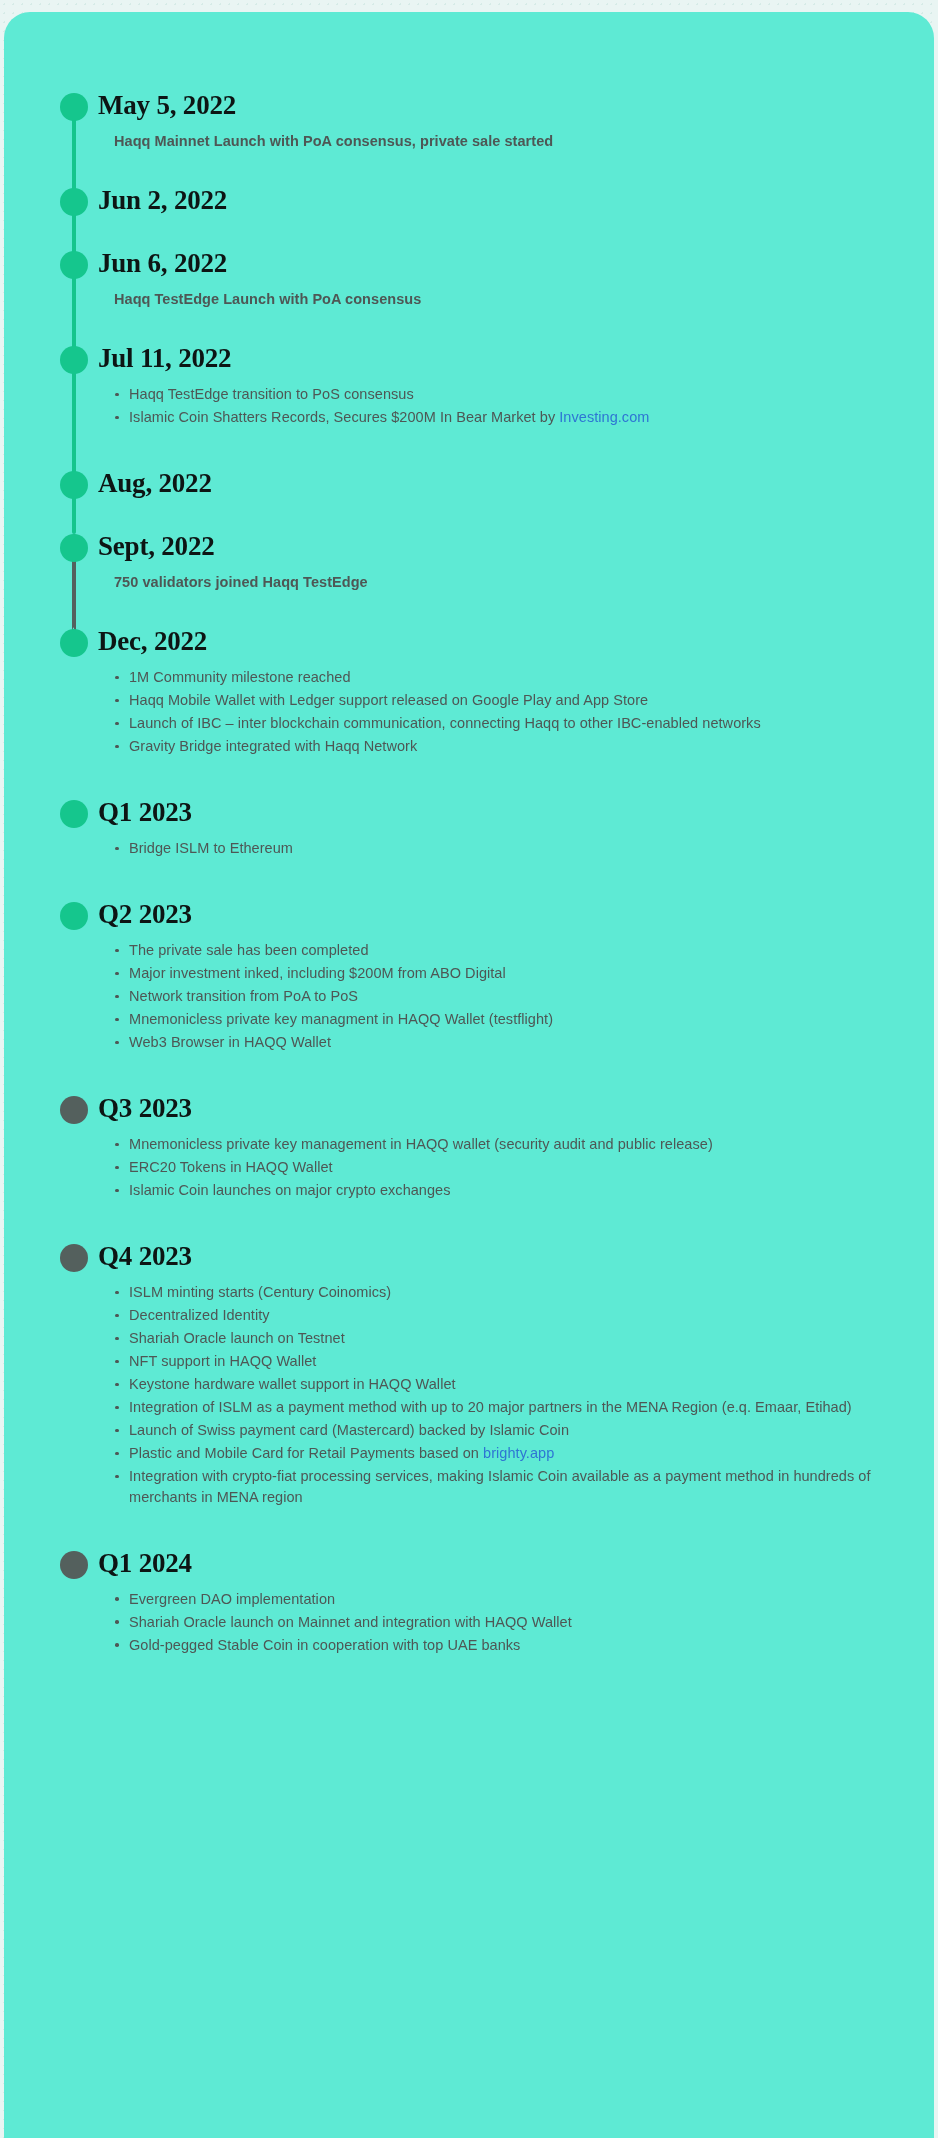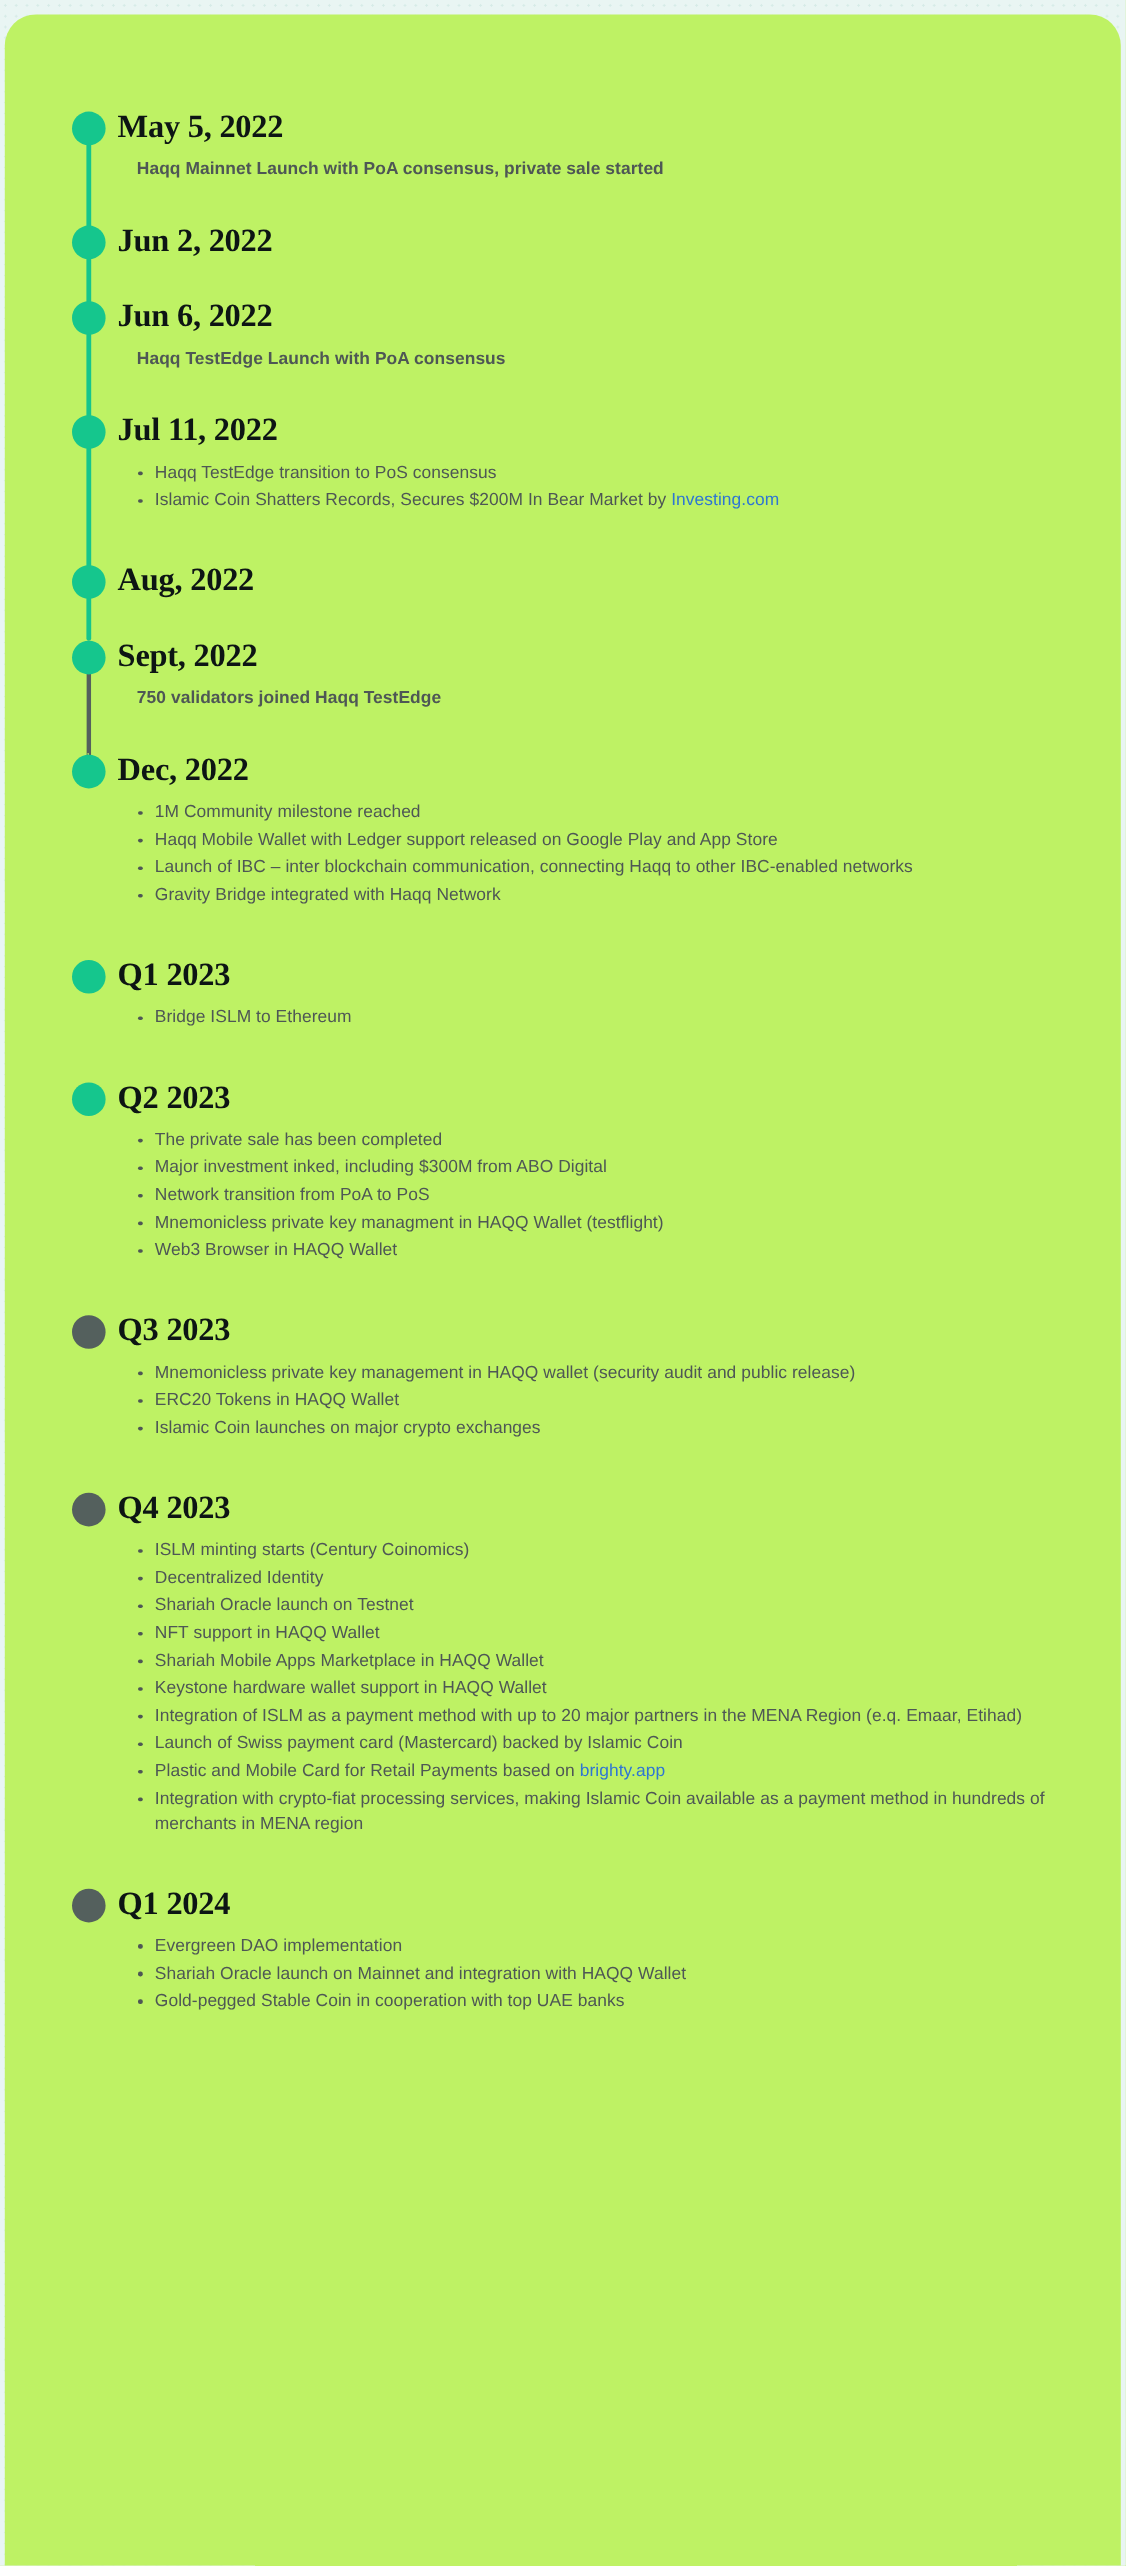--- a/index.html
+++ b/index.html
@@ -24,21 +24,21 @@
     background-image: radial-gradient(#d6ebe7 1px, transparent 1px);
     background-size: 9px 9px;
   }
 
   .page-card {
     position: absolute;
     top: 12px;
     left: 4px;
     width: 930px;
     min-height: 2126px;
-    background: #bef264;
+    background: #5eead4;
     border-top-left-radius: 26px;
     border-top-right-radius: 26px;
     overflow: hidden;
   }
 
   .timeline {
     position: relative;
     margin: 0;
     padding: 0 0 40px 0;
   }
@@ -190,21 +190,21 @@
         <ul class="entry-list">
           <li><span>Bridge ISLM to Ethereum</span></li>
         </ul>
       </div>
       <div style="height: 38px;"></div>
       <div class="entry entry-block">
         <span class="dot dot-green" style="top: 3px;"></span>
         <h3 class="entry-title">Q2 2023</h3>
         <ul class="entry-list">
           <li><span>The private sale has been completed</span></li>
-          <li><span>Major investment inked, including $300M from ABO Digital</span></li>
+          <li><span>Major investment inked, including $200M from ABO Digital</span></li>
           <li><span>Network transition from PoA to PoS</span></li>
           <li><span>Mnemonicless private key managment in HAQQ Wallet (testflight)</span></li>
           <li><span>Web3 Browser in HAQQ Wallet</span></li>
         </ul>
       </div>
       <div style="height: 38px;"></div>
       <div class="entry entry-block">
         <span class="dot dot-gray" style="top: 3px;"></span>
         <h3 class="entry-title">Q3 2023</h3>
         <ul class="entry-list">
@@ -215,21 +215,20 @@
       </div>
       <div style="height: 38px;"></div>
       <div class="entry entry-block">
         <span class="dot dot-gray" style="top: 3px;"></span>
         <h3 class="entry-title">Q4 2023</h3>
         <ul class="entry-list">
           <li><span>ISLM minting starts (Century Coinomics)</span></li>
           <li><span>Decentralized Identity</span></li>
           <li><span>Shariah Oracle launch on Testnet</span></li>
           <li><span>NFT support in HAQQ Wallet</span></li>
-          <li><span>Shariah Mobile Apps Marketplace in HAQQ Wallet</span></li>
           <li><span>Keystone hardware wallet support in HAQQ Wallet</span></li>
           <li><span>Integration of ISLM as a payment method with up to 20 major partners in the MENA Region (e.q. Emaar, Etihad)</span></li>
           <li><span>Launch of Swiss payment card (Mastercard) backed by Islamic Coin</span></li>
           <li><span>Plastic and Mobile Card for Retail Payments based on </span><a class="inline-link" href="#">brighty.app</a></li>
           <li><span>Integration with crypto-fiat processing services, making Islamic Coin available as a payment method in hundreds of merchants in MENA region</span></li>
         </ul>
       </div>
       <div style="height: 38px;"></div>
       <div class="entry entry-block">
         <span class="dot dot-gray" style="top: 3px;"></span>

